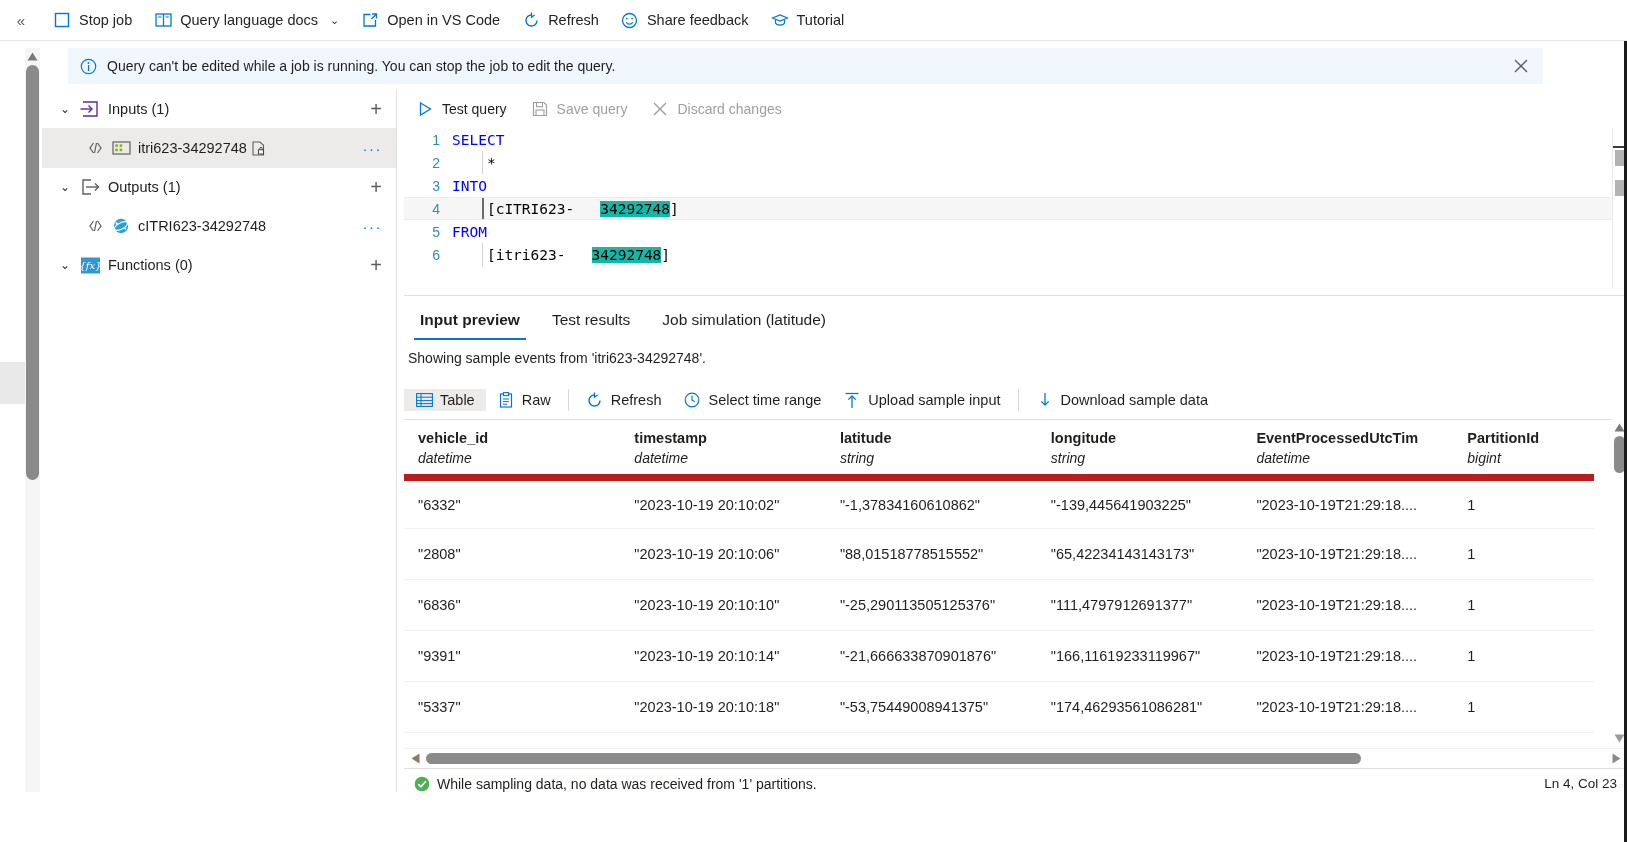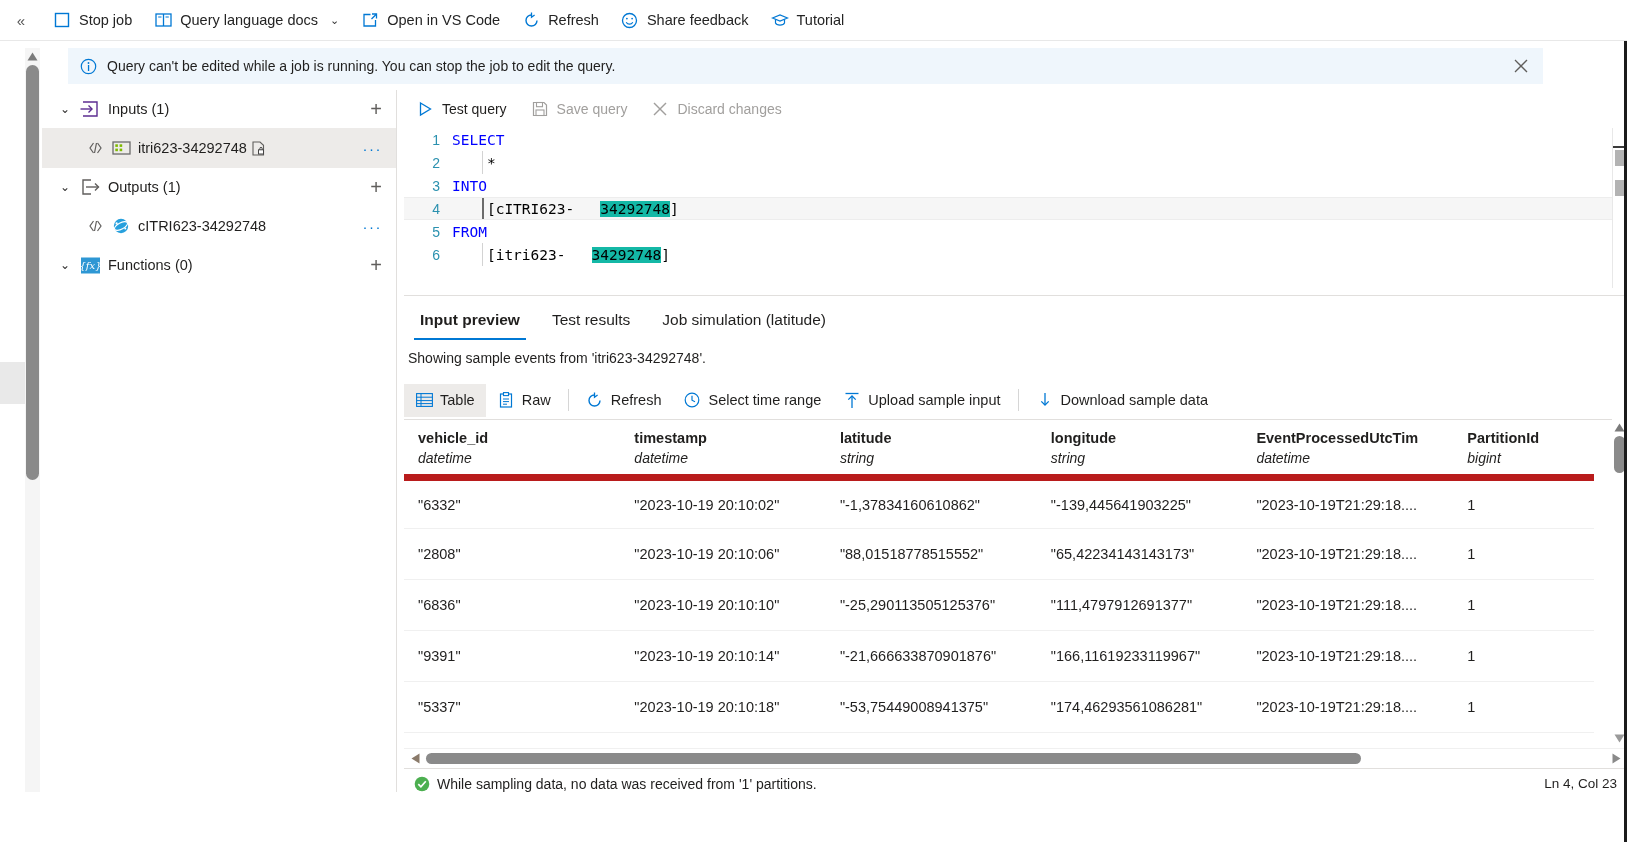--- a/index.html
+++ b/index.html
@@ -149,21 +149,21 @@
   }
 
   .showing-text {
     position: absolute; left: 408px; top: 350px; font-size: 14px; color: #201f1e;
   }
 
   .prev-toolbar {
     position: absolute; left: 404px; top: 381px; height: 38px; display: flex; align-items: center;
   }
   .pt-item {
-    display:flex; align-items:center; gap: 7px; padding: 0 11px; height: 33px;
+    display:flex; align-items:center; gap: 7px; padding: 0 11px; height: 22px;
     font-size: 14.5px; color: #201f1e; cursor: pointer; white-space: nowrap;
   }
   .pt-item.sel { background: #edebe9; }
   .pt-sep { width: 1px; height: 22px; background: #d6d6d6; margin: 0 6px; }
 
   
   .tbl-wrap {
     position: absolute; left: 404px; top: 419px; width: 1208px; height: 328px;
     overflow: hidden; background: #fff; border-top: 1px solid #e1dfdd;
   }

